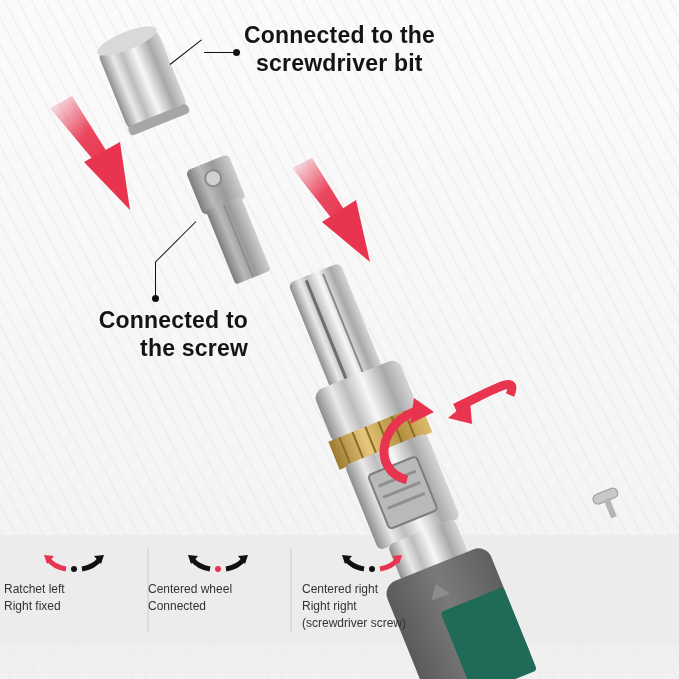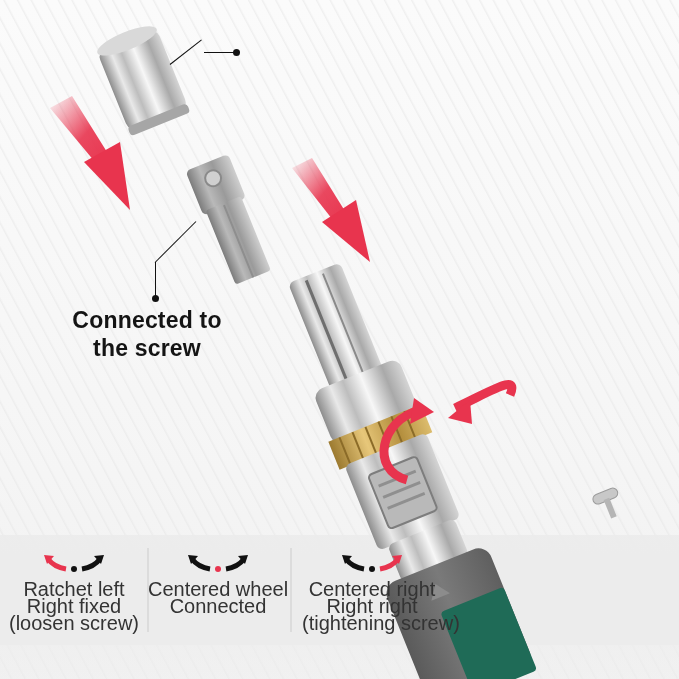--- a/index.html
+++ b/index.html
@@ -11,21 +11,21 @@
   }
   .band { position:absolute; left:0; top:535px; width:679px; height:110px; background:rgba(235,235,235,0.92); }
   .band-fade { position:absolute; left:0; top:645px; width:679px; height:34px; background:linear-gradient(180deg, rgba(238,238,238,0.6), rgba(244,244,244,0.2)); }
 
   .label-big { position:absolute; color:#141414; font-weight:bold; font-size:23px; line-height:28px; text-align:center; letter-spacing:0.2px; }
   .label-big .line { display:block; white-space:nowrap; }
 
   .leader { position:absolute; background:#111; }
   .dot { position:absolute; width:7px; height:7px; border-radius:50%; background:#111; }
 
-  .mode { position:absolute; top:553px; width:140px; text-align:center; color:#333; font-size:20px; line-height:17px; }
+  .mode { position:absolute; top:553px; width:140px; color:#333; font-size:12px; line-height:17px; }
   .mode .t { display:block; white-space:nowrap; }
   .mode-icon { display:block; margin:0 auto 6px auto; width:64px; height:22px; }
   .divider { position:absolute; top:548px; width:2px; height:84px; background:#dcdcdc; }
 
   svg.layer { position:absolute; left:0; top:0; }
 </style>
 </head>
 <body>
 
 <div class="stage">
@@ -126,41 +126,44 @@
       <path d="M 455 408 C 490 392, 520 372, 510 395"></path>
     </g>
     <polygon points="414,398 434,412 410,424" fill="#e8344e"></polygon>
     <polygon points="448,418 470,400 472,424" fill="#e8344e"></polygon>
   </svg>
 
   <div class="leader" style="left:204px; top:52px; width:32px; height:1px;"></div>
   <div class="leader" style="left:170px; top:64px; width:40px; height:1px; transform:rotate(-38deg); transform-origin:left center;"></div>
   <div class="dot" style="left:233px; top:49px;"></div>
 
+  <div class="label-big" style="left:244px; top:21px; width:220px; text-align:left;">
+    <span class="line">Connected to the</span>
+    <span class="line" style="padding-left:12px;">screwdriver bit</span>
+  </div>
 
   <div class="leader" style="left:155px; top:262px; width:1px; height:36px;"></div>
   <div class="leader" style="left:155px; top:262px; width:58px; height:1px; transform:rotate(-45deg); transform-origin:left center;"></div>
   <div class="dot" style="left:152px; top:295px;"></div>
 
-  <div class="label-big" style="left:57px; top:306px; width:180px;">
+  <div class="label-big" style="left:68px; top:306px; width:180px;text-align:right;">
     <span class="line">Connected to</span>
     <span class="line">the screw</span>
   </div>
 
   <div class="mode" style="left:4px;">
     <svg class="mode-icon" viewBox="0 0 64 22">
       <path d="M6 6 Q12 14 24 16" stroke="#e8344e" stroke-width="5" fill="none"></path>
       <polygon points="2,2 12,3 5,11" fill="#e8344e"></polygon>
       <circle cx="32" cy="16" r="3" fill="#111"></circle>
       <path d="M40 16 Q52 14 58 6" stroke="#111" stroke-width="5" fill="none"></path>
       <polygon points="62,2 52,3 59,11" fill="#111"></polygon>
     </svg>
     <span class="t">Ratchet left</span>
     <span class="t">Right fixed</span>
-    <span class="t">(loosen screw)</span>
   </div>
 
   <div class="divider" style="left:147px;"></div>
 
   <div class="mode" style="left:148px;">
     <svg class="mode-icon" viewBox="0 0 64 22">
       <path d="M6 6 Q12 14 24 16" stroke="#111" stroke-width="5" fill="none"></path>
       <polygon points="2,2 12,3 5,11" fill="#111"></polygon>
       <circle cx="32" cy="16" r="3" fill="#e8344e"></circle>
       <path d="M40 16 Q52 14 58 6" stroke="#111" stroke-width="5" fill="none"></path>
@@ -175,16 +178,16 @@
   <div class="mode" style="left:302px;">
     <svg class="mode-icon" viewBox="0 0 64 22">
       <path d="M6 6 Q12 14 24 16" stroke="#111" stroke-width="5" fill="none"></path>
       <polygon points="2,2 12,3 5,11" fill="#111"></polygon>
       <circle cx="32" cy="16" r="3" fill="#111"></circle>
       <path d="M40 16 Q52 14 58 6" stroke="#e8344e" stroke-width="5" fill="none"></path>
       <polygon points="62,2 52,3 59,11" fill="#e8344e"></polygon>
     </svg>
     <span class="t">Centered right</span>
     <span class="t">Right right</span>
-    <span class="t">(tightening screw)</span>
+    <span class="t">(screwdriver screw)</span>
   </div>
 
 </div>
 
 </body></html>

